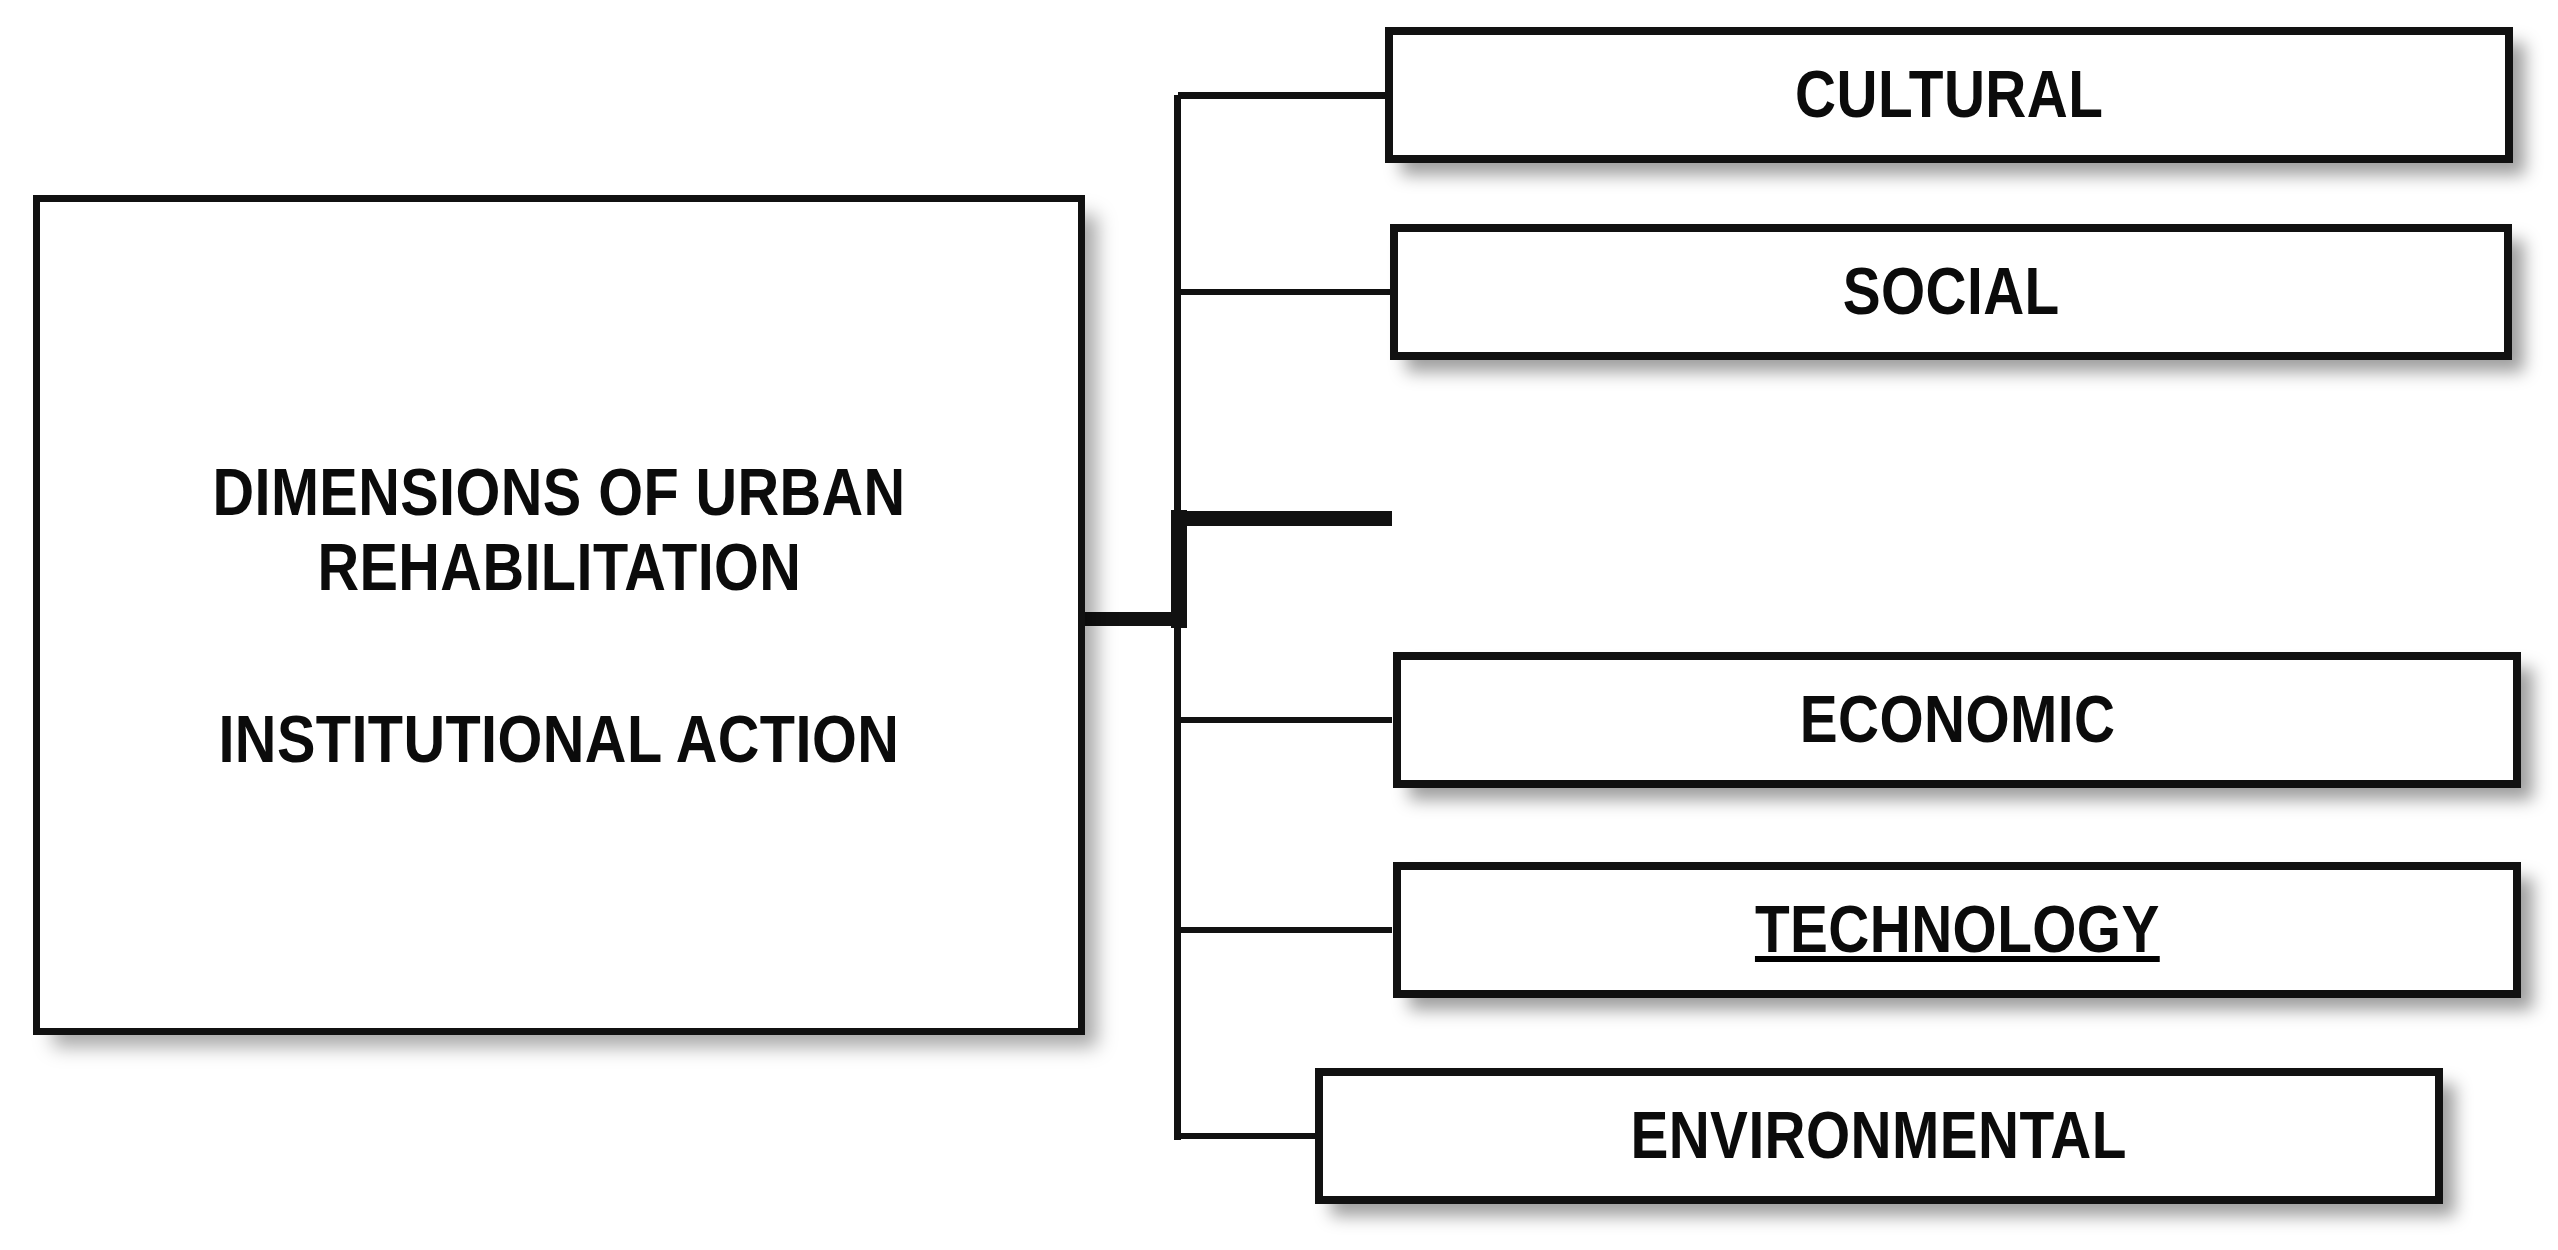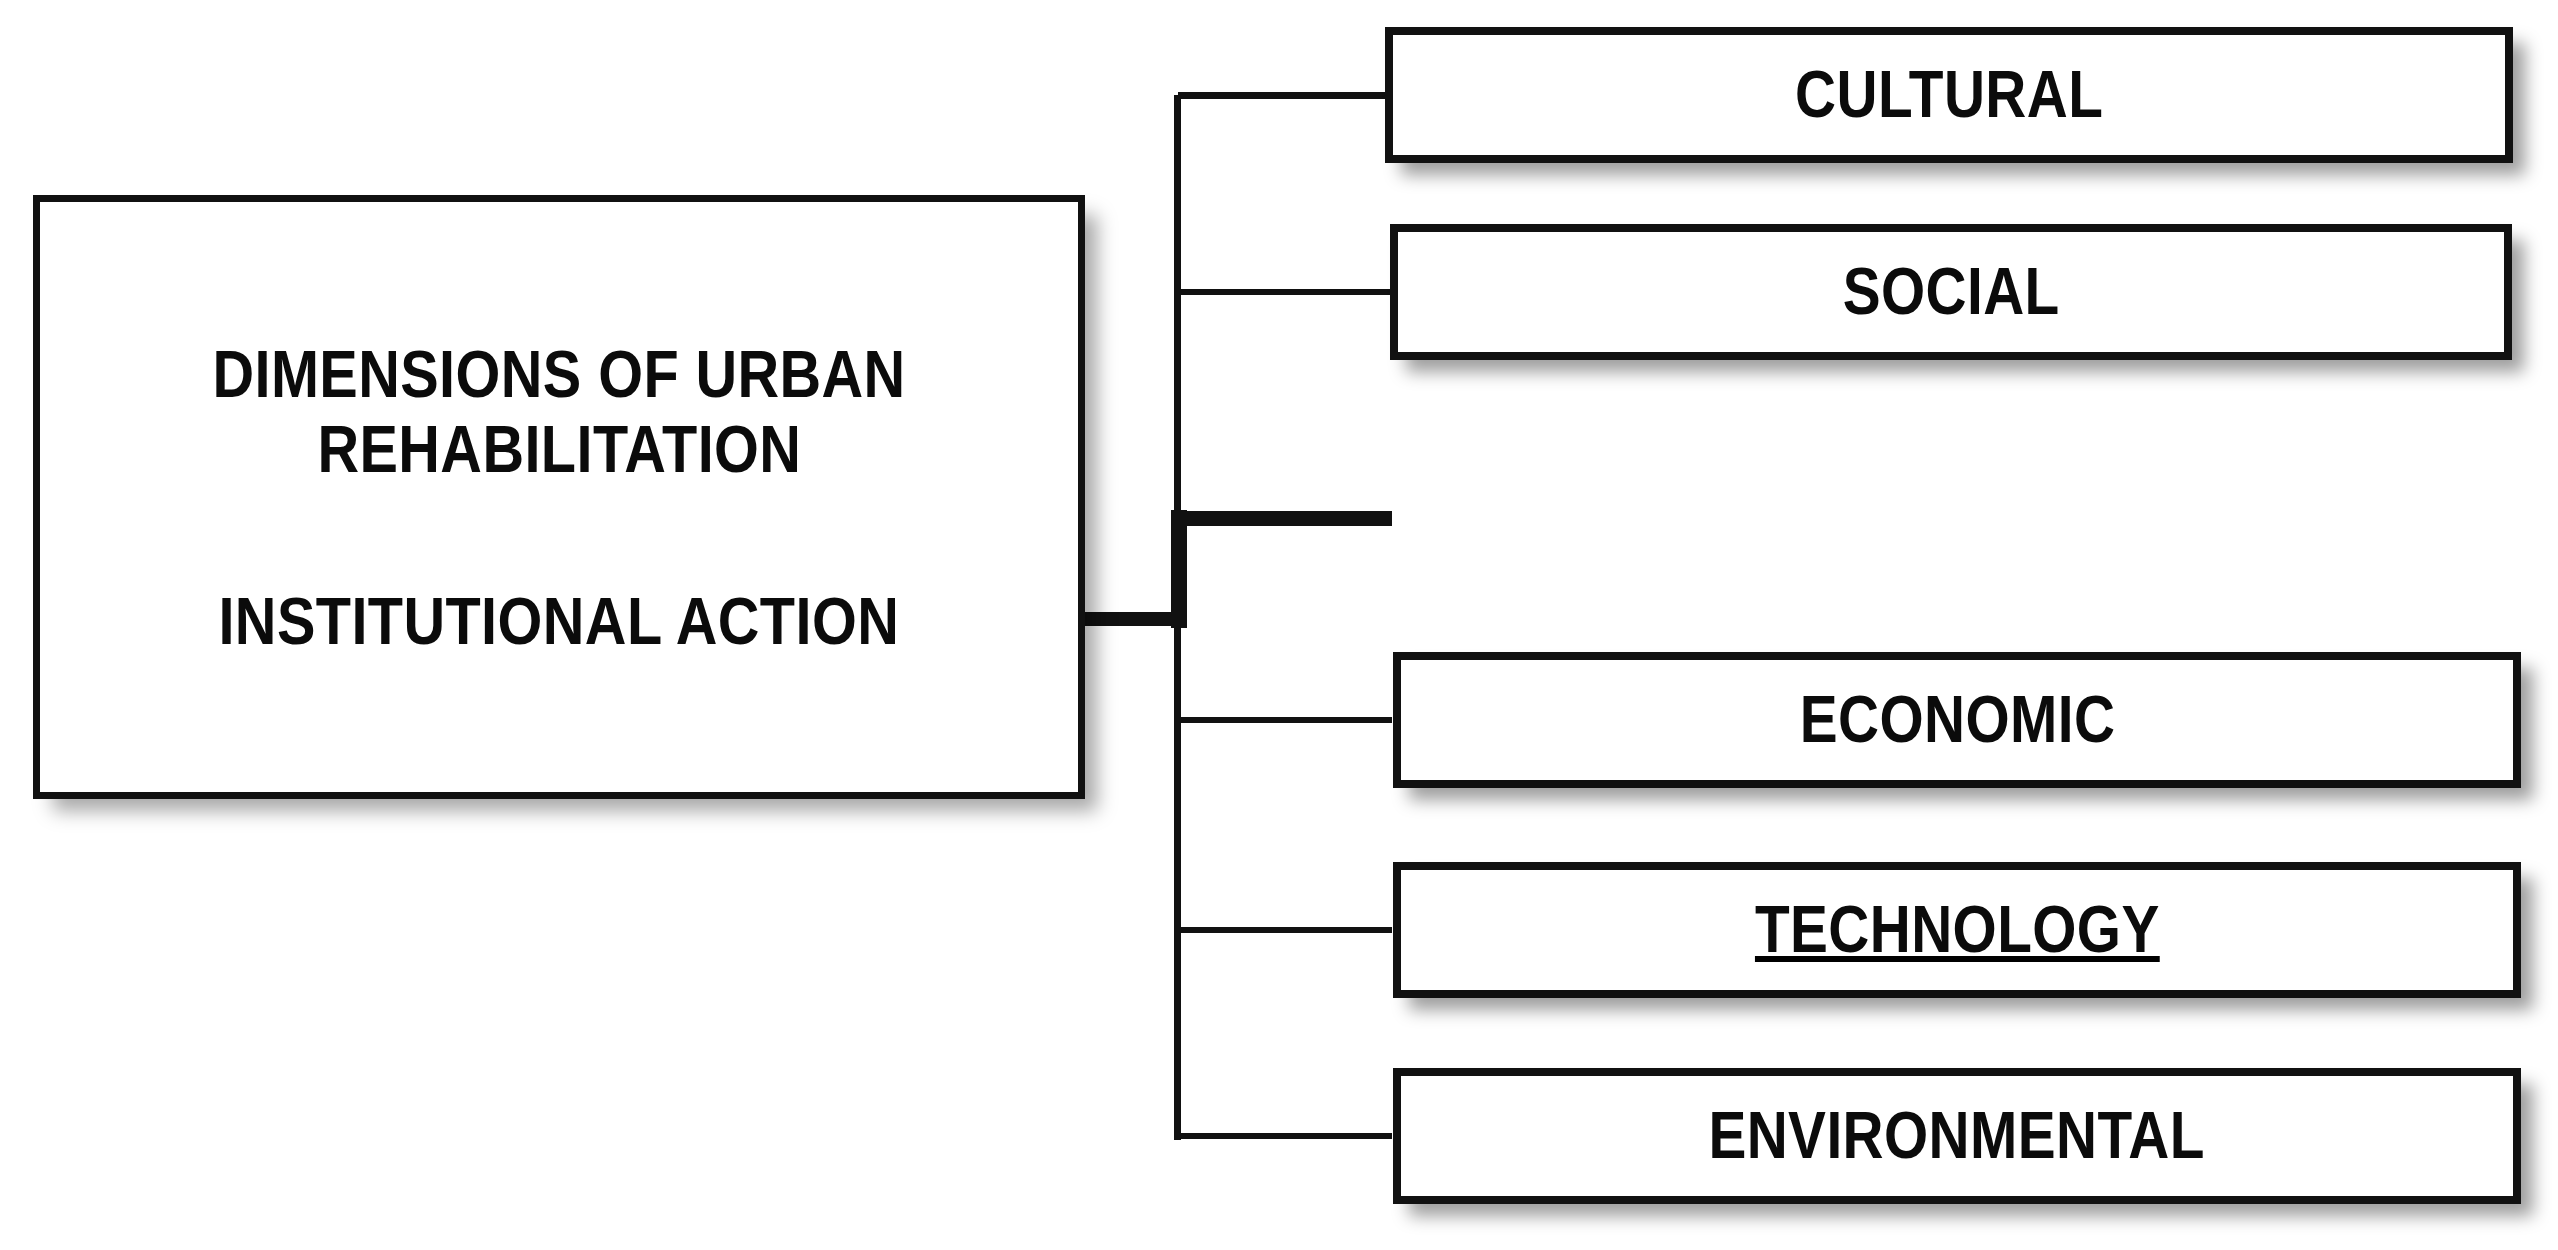--- a/index.html
+++ b/index.html
@@ -37,40 +37,40 @@
     white-space: nowrap;
     line-height: 1.12;
     text-align: center;
   }
 
   
   #root-node {
     left: 33px;
     top: 195px;
     width: 1052px;
-    height: 604px;
+    height: 840px;
     border-width: 7px;
     flex-direction: column;
     justify-content: center;
     box-shadow: 16px 16px 18px -4px rgba(0,0,0,0.34);
   }
   #root-node .node-label { font-size: 67px; }
   .root-line-1 { margin-bottom: 0px; }
   .root-gap { height: 96px; }
 
   
   .leaf { height: 136px; justify-content: center; }
   .leaf .node-label { font-size: 66px; }
 
   #leaf-0 { left: 1385px; top: 27px;   width: 1128px; }
   #leaf-1 { left: 1390px; top: 224px;  width: 1122px; }
   #leaf-2 { left: 1393px; top: 450px;  width: 1128px; }
   #leaf-3 { left: 1393px; top: 652px;  width: 1128px; }
   #leaf-4 { left: 1393px; top: 862px;  width: 1128px; text-decoration: underline; }
-  #leaf-5 { left: 1393px; top: 1068px; width: 1128px; }
+  #leaf-5 { left: 1315px; top: 1068px; width: 1128px; }
 
   
   .conn {
     position: absolute;
     background: #111111;
     z-index: 2;
   }
   
   #trunk {
     left: 1174px;

